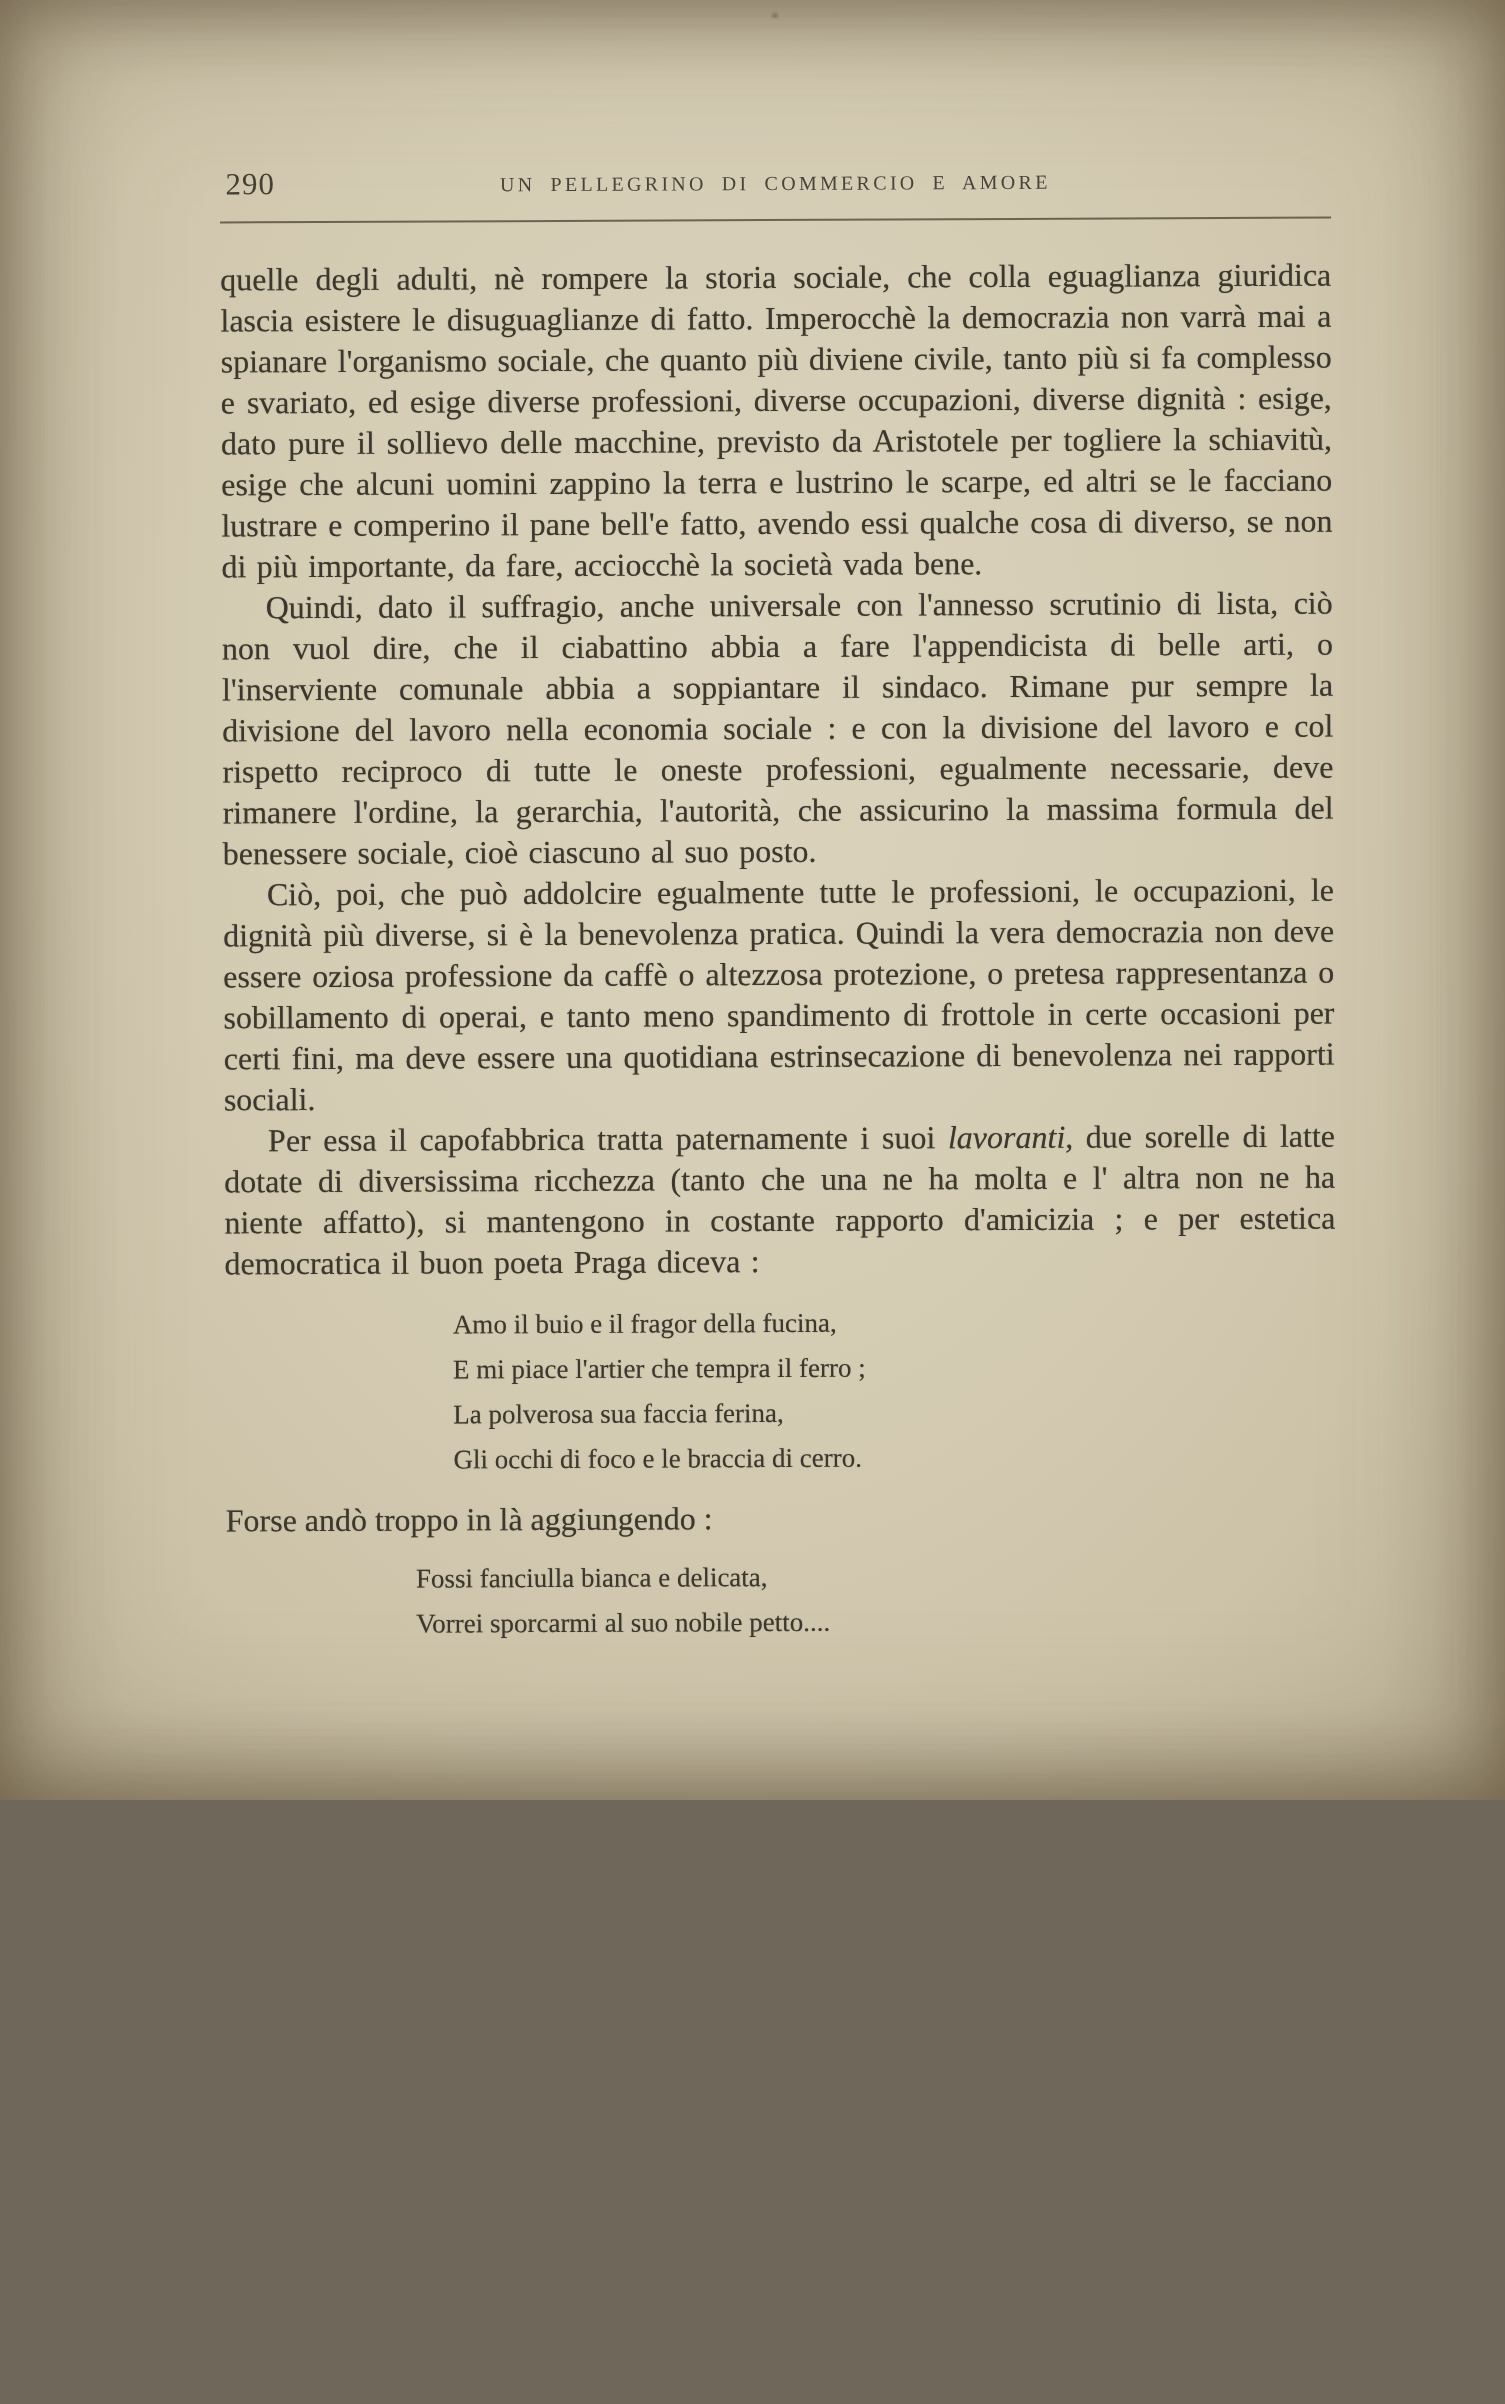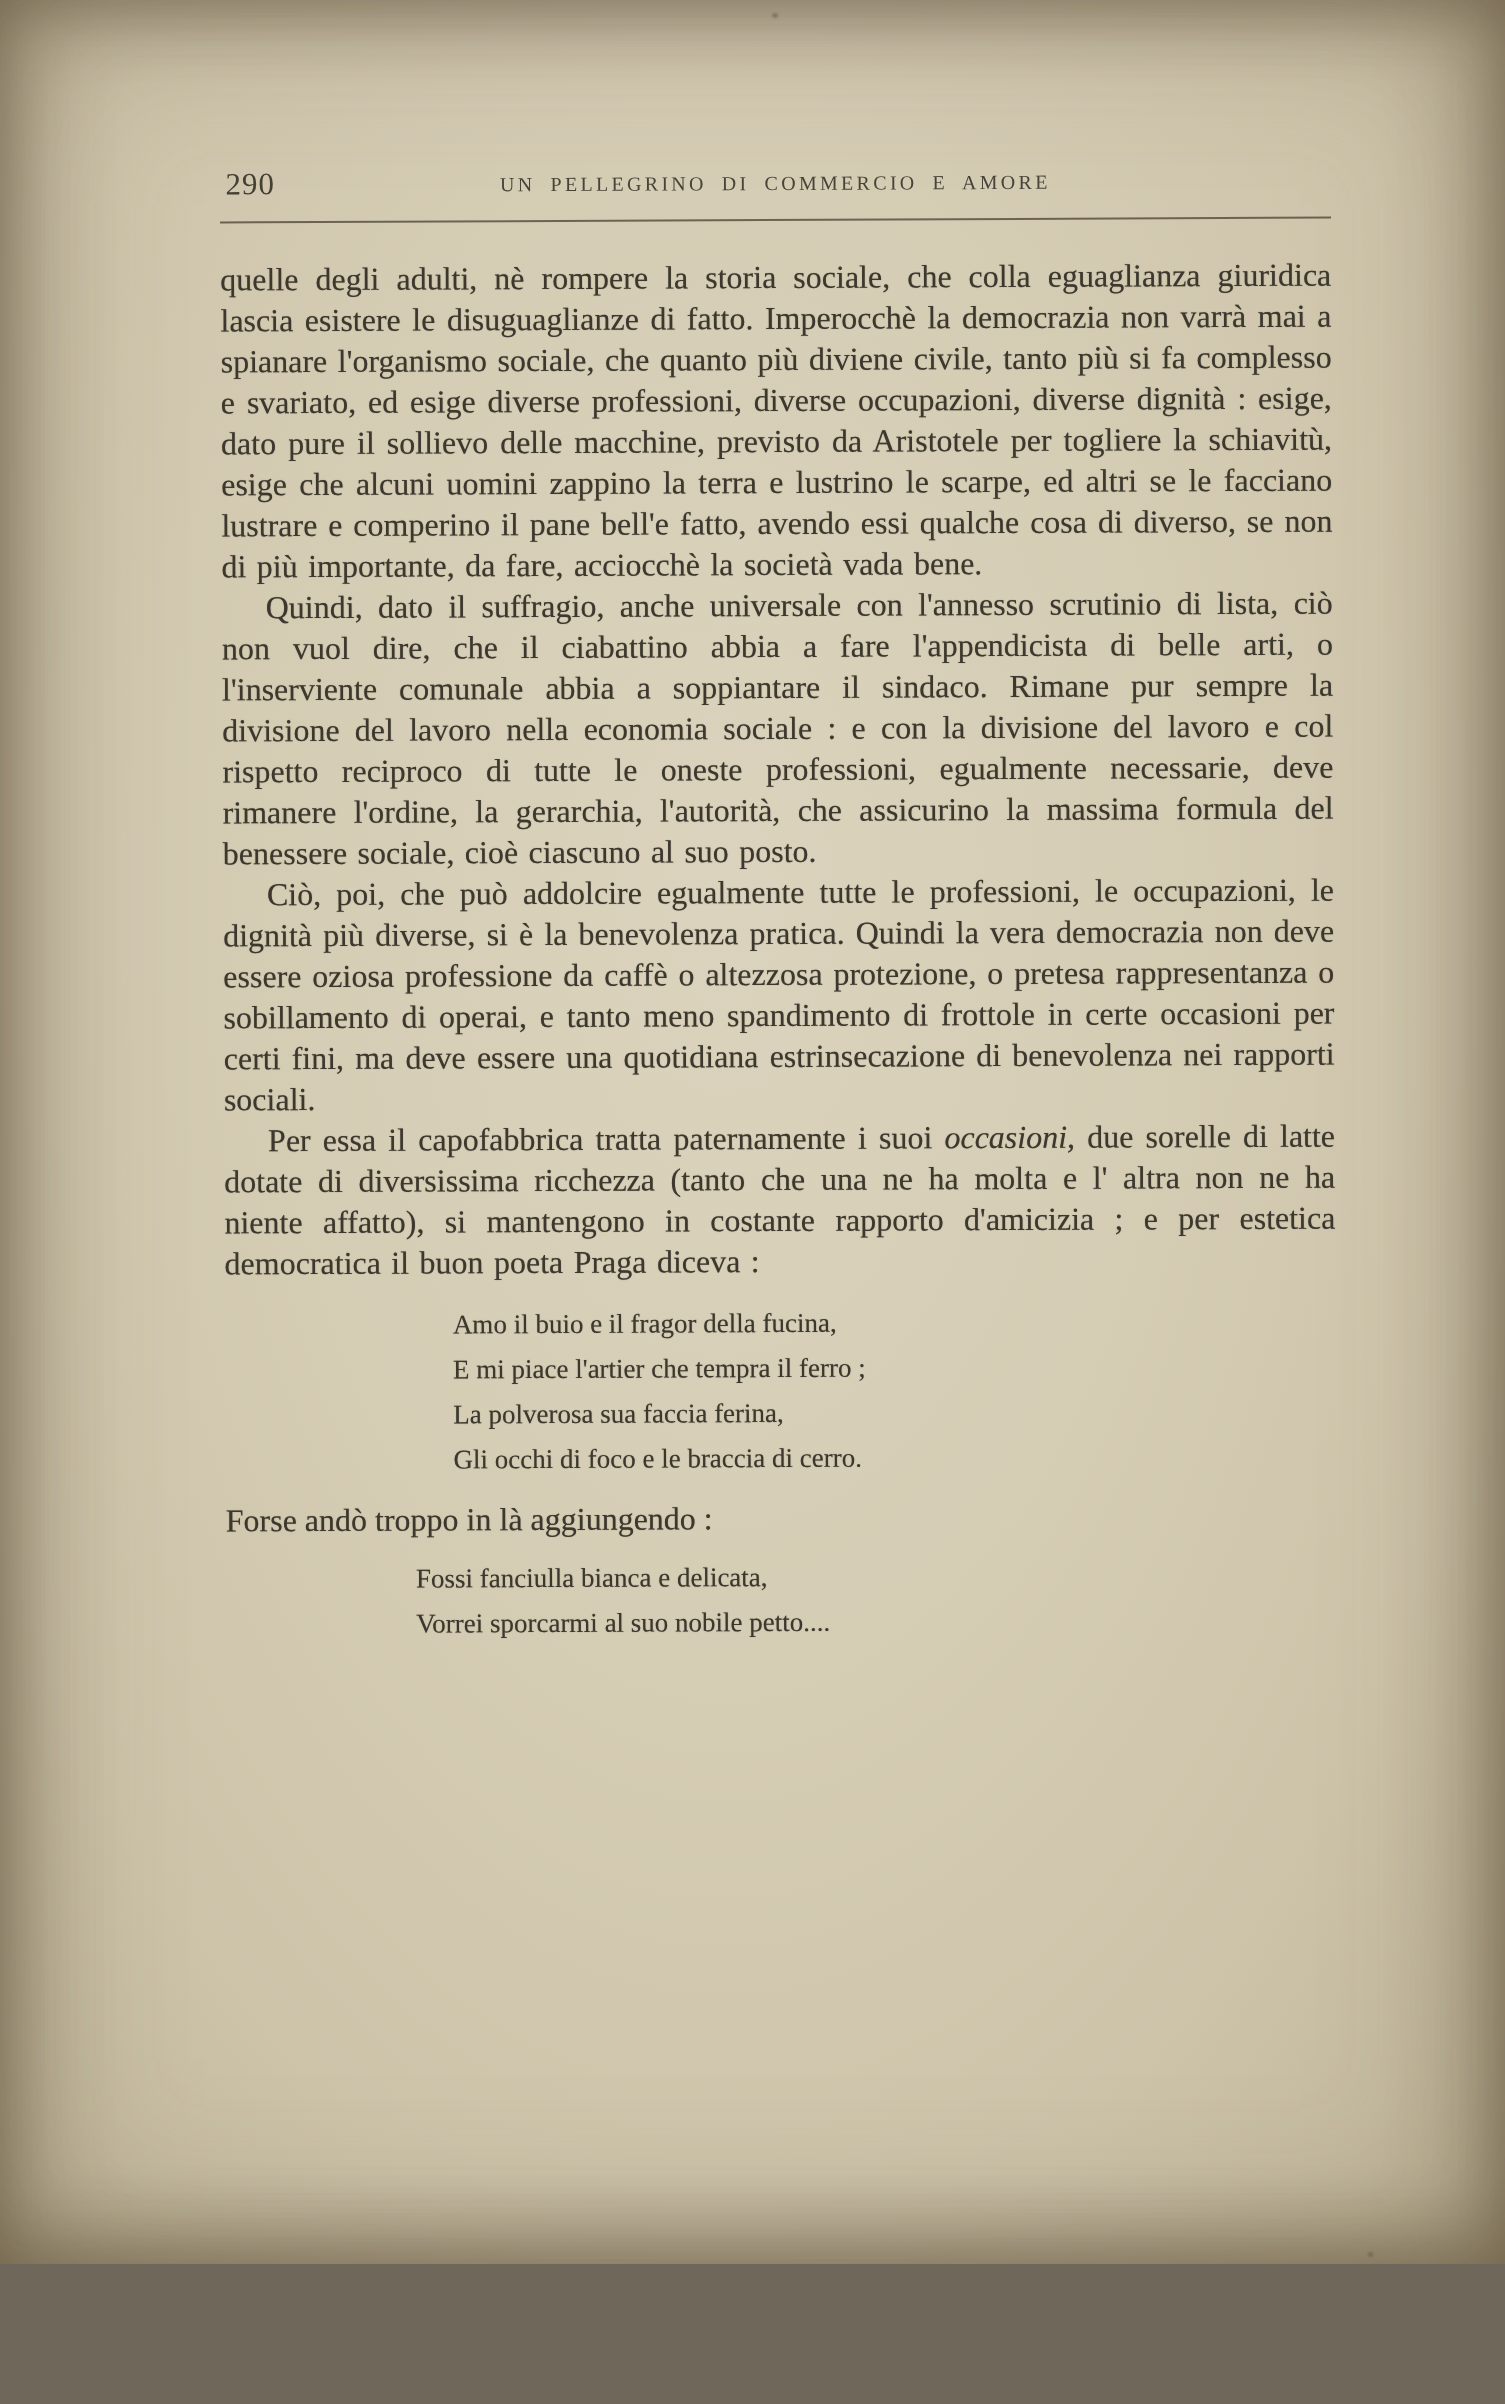--- a/index.html
+++ b/index.html
@@ -3,21 +3,21 @@
 <meta charset="utf-8">
 <style>
   html, body {
     margin: 0;
     padding: 0;
     background: #6e675a;
   }
   .scan {
     position: relative;
     width: 1506px;
-    height: 2264px;
+    height: 1800px;
     overflow: hidden;
     background:
       radial-gradient(ellipse at 48% 40%, #dbd3bd 0%, #d5ccb4 42%, #ccc3a9 72%, #bcb296 100%);
     font-family: "Liberation Serif", "DejaVu Serif", serif;
     color: #3c382e;
   }
   .scan::before {
     content: "";
     position: absolute;
     inset: 0;
@@ -118,21 +118,21 @@
       <span class="pagenum">290</span>
       <span class="running">UN PELLEGRINO DI COMMERCIO E AMORE</span>
     </div>
 
     <div class="rule"></div>
 
     <div class="bodytext">
       <p class="noindent">quelle degli adulti, nè rompere la storia sociale, che colla eguaglianza giuridica lascia esistere le disuguaglianze di fatto. Imperocchè la democrazia non varrà mai a spianare l'organismo sociale, che quanto più diviene civile, tanto più si fa complesso e svariato, ed esige diverse professioni, diverse occupazioni, diverse dignità : esige, dato pure il sollievo delle macchine, previsto da Aristotele per togliere la schiavitù, esige che alcuni uomini zappino la terra e lustrino le scarpe, ed altri se le facciano lustrare e comperino il pane bell'e fatto, avendo essi qualche cosa di diverso, se non di più importante, da fare, acciocchè la società vada bene.</p>
       <p>Quindi, dato il suffragio, anche universale con l'annesso scrutinio di lista, ciò non vuol dire, che il ciabattino abbia a fare l'appendicista di belle arti, o l'inserviente comunale abbia a soppiantare il sindaco. Rimane pur sempre la divisione del lavoro nella economia sociale : e con la divisione del lavoro e col rispetto reciproco di tutte le oneste professioni, egualmente necessarie, deve rimanere l'ordine, la gerarchia, l'autorità, che assicurino la massima formula del benessere sociale, cioè ciascuno al suo posto.</p>
       <p>Ciò, poi, che può addolcire egualmente tutte le professioni, le occupazioni, le dignità più diverse, si è la benevolenza pratica. Quindi la vera democrazia non deve essere oziosa professione da caffè o altezzosa protezione, o pretesa rappresentanza o sobillamento di operai, e tanto meno spandimento di frottole in certe occasioni per certi fini, ma deve essere una quotidiana estrinsecazione di benevolenza nei rapporti sociali.</p>
-      <p><span>Per essa il capofabbrica tratta paternamente i suoi </span><i>occasioni,</i><span> due sorelle di latte dotate di diversissima ricchezza (tanto che una ne ha molta e l' altra non ne ha niente affatto), si mantengono in costante rapporto d'amicizia ; e per estetica democratica il buon poeta Praga diceva :</span></p>
+      <p><span>Per essa il capofabbrica tratta paternamente i suoi </span><i>lavoranti,</i><span> due sorelle di latte dotate di diversissima ricchezza (tanto che una ne ha molta e l' altra non ne ha niente affatto), si mantengono in costante rapporto d'amicizia ; e per estetica democratica il buon poeta Praga diceva :</span></p>
     </div>
 
     <div class="poem poem-1">
       <div class="poem-line">Amo il buio e il fragor della fucina,</div>
       <div class="poem-line">E mi piace l'artier che tempra il ferro ;</div>
       <div class="poem-line">La polverosa sua faccia ferina,</div>
       <div class="poem-line">Gli occhi di foco e le braccia di cerro.</div>
     </div>
 
     <div class="interlude">Forse andò troppo in là aggiungendo :</div>

